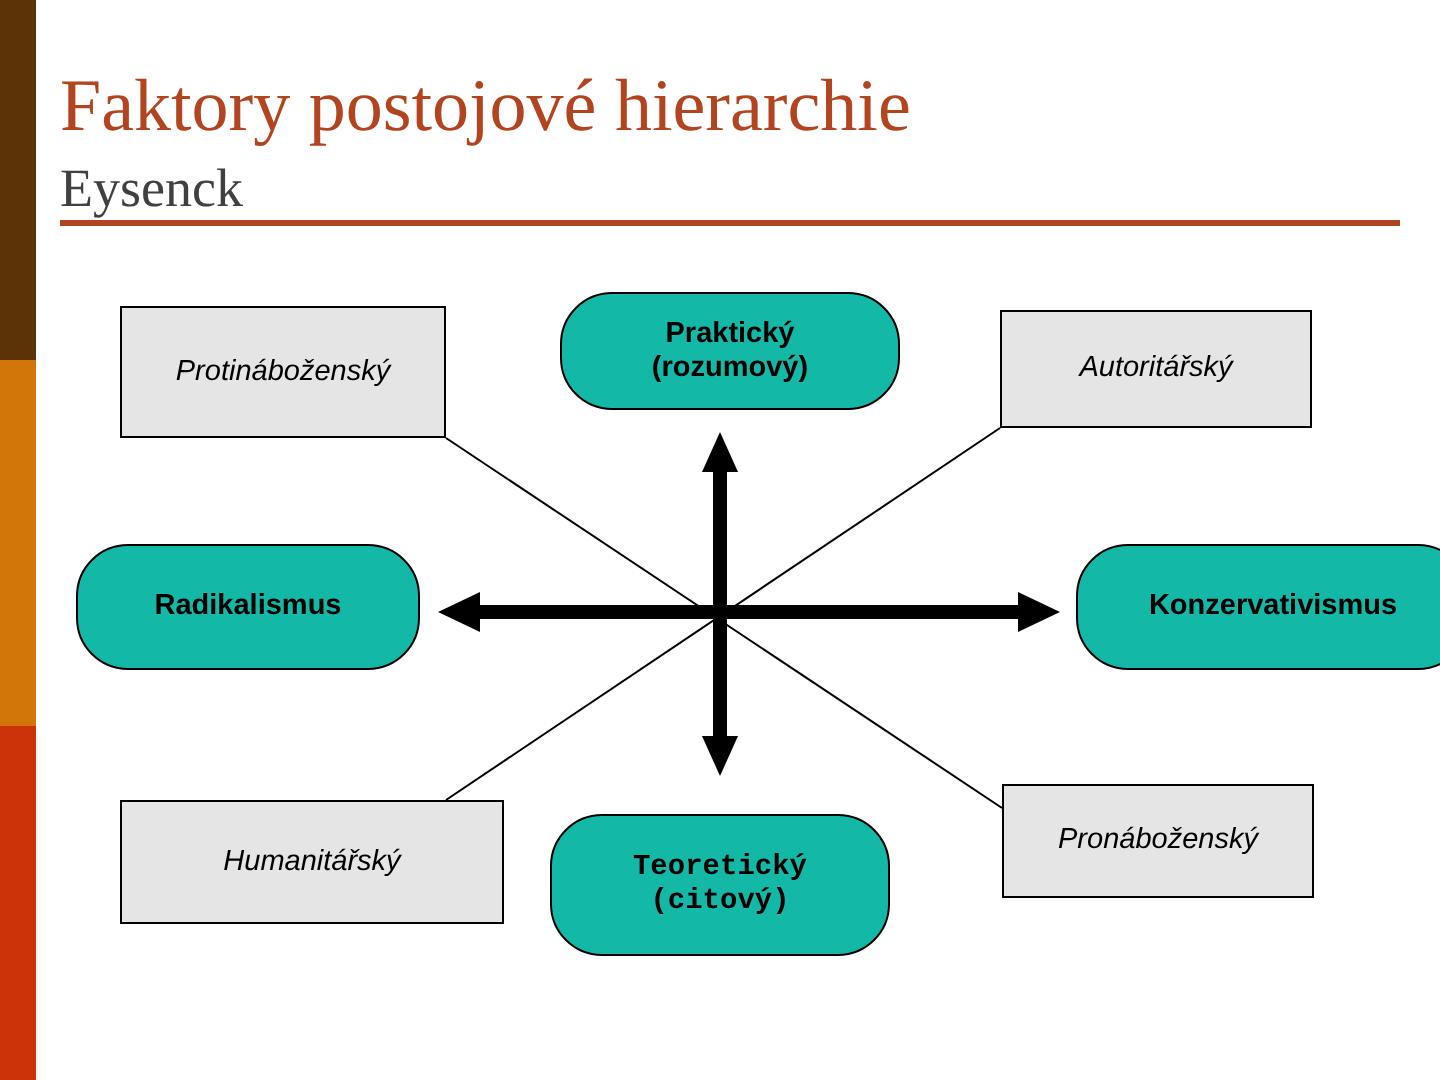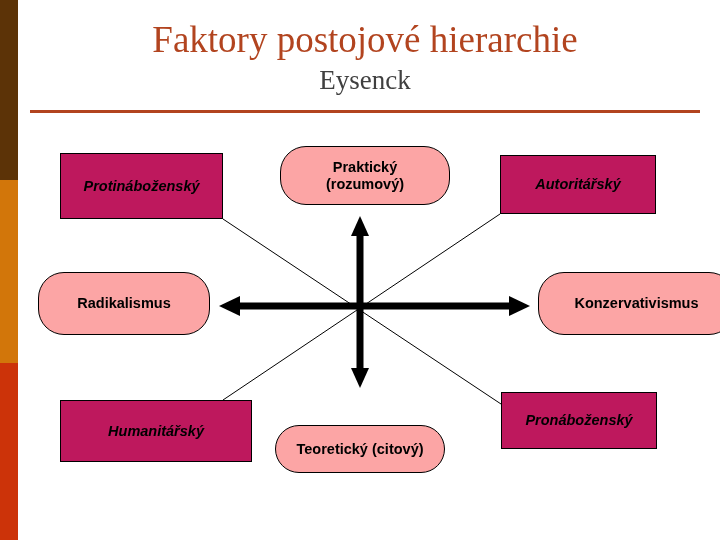--- a/index.html
+++ b/index.html
@@ -38,23 +38,22 @@
     width: 18px;
   }
   .band-1 { top: 0px;   height: 180px; background: #5C3307; }
   .band-2 { top: 180px; height: 183px; background: #D2760A; }
   .band-3 { top: 363px; height: 177px; background: #CC3309; }
 
   
   .title-block {
     position: absolute;
     left: 30px;
-    top: 18px;
+    top: 32px;
     width: 670px;
-    text-align: center;
   }
   .slide-title {
     font-family: "Liberation Serif", serif;
     font-size: 37px;
     line-height: 44px;
     color: #B2441F;
     white-space: nowrap;
     letter-spacing: 0px;
   }
   .slide-subtitle {
@@ -95,41 +94,41 @@
     display: flex;
     align-items: center;
     justify-content: center;
     text-align: center;
     font-size: 14.5px;
     line-height: 17px;
     color: #000000;
     padding: 2px 4px;
   }
   .node-gray {
-    background: #be185d;
+    background: #e5e5e5;
     font-style: italic;
-    font-weight: bold;
+    font-weight: normal;
   }
   .node-blue {
-    background: #fca5a5;
+    background: #14b8a6;
     font-weight: bold;
     font-style: normal;
     border-radius: 26px;
   }
 
   
   #node-protinabozensky   { left: 60px;  top: 153px; width: 163px; height: 66px; }
   #node-prakticky         { left: 280px; top: 146px; width: 170px; height: 59px; }
   #node-autoritarsky      { left: 500px; top: 155px; width: 156px; height: 59px; text-align: center; }
 
   #node-radikalismus      { left: 38px;  top: 272px; width: 172px; height: 63px; }
   #node-konzervativismus  { left: 538px; top: 272px; width: 197px; height: 63px; }
 
   #node-humanitarsky      { left: 60px;  top: 400px; width: 192px; height: 62px; }
-  #node-teoreticky        { left: 275px; top: 425px; width: 170px; height: 48px; }
+  #node-teoreticky        { left: 275px; top: 407px; width: 170px; height: 71px; font-family: Liberation Mono, monospace; }
   #node-pronabozensky     { left: 501px; top: 392px; width: 156px; height: 57px; }
 
   .node span { display: block; }
 </style>
 </head>
 <body>
 
 <div id="slide">
 
   <div class="sidebar">

